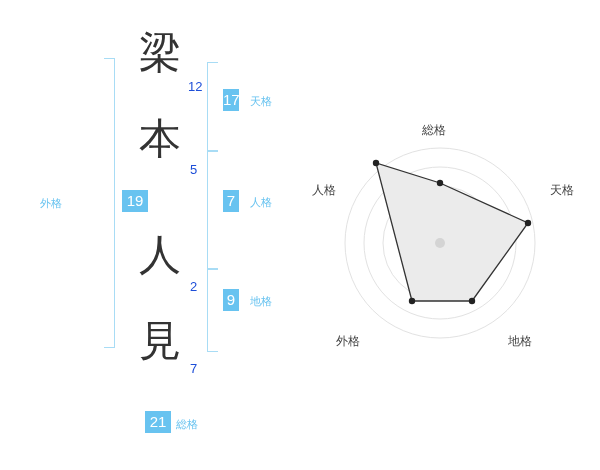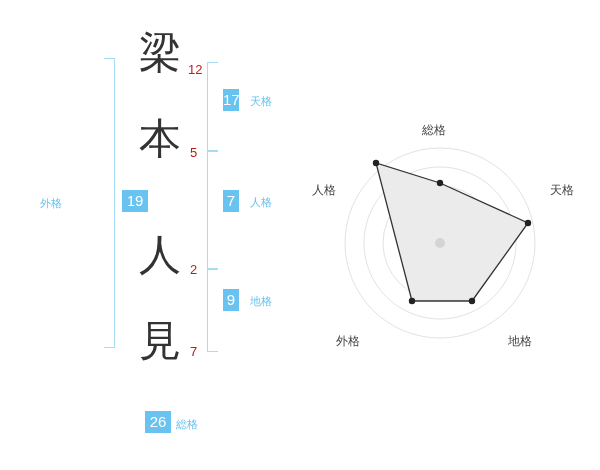--- a/index.html
+++ b/index.html
@@ -32,21 +32,22 @@
     font-family: "DejaVu Serif", "Liberation Serif", serif;
     font-size: 42px;
     color: #333333;
     line-height: 1;
     width: 50px;
     text-align: center;
   }
   .stroke-num {
     position: absolute;
     font-size: 13px;
-    color: #b91c1c;
+    color: #1d4ed8;
+    margin-top: 17px;
   }
   .badge {
     position: absolute;
     background: #68c3f0;
     color: #ffffff;
     font-size: 15px;
     width: 16px;
     height: 22px;
     line-height: 22px;
     text-align: center;
@@ -116,21 +117,21 @@
 
     <div class="badge" style="left:223px; top:190px;">7</div>
     <div class="badge-label" style="left:250px; top:195px;">人格</div>
 
     <div class="badge" style="left:223px; top:289px;">9</div>
     <div class="badge-label" style="left:250px; top:294px;">地格</div>
 
     <div class="badge wide" style="left:76px; top:190px;margin-left:46px;">19</div>
     <div class="badge-label" style="left:40px; top:196px;">外格</div>
 
-    <div class="badge wide" style="left:145px; top:411px;">26</div>
+    <div class="badge wide" style="left:145px; top:411px;">21</div>
     <div class="badge-label" style="left:176px; top:417px;">総格</div>
   </div>
 
   <div class="radar-panel">
 
     <svg width="280" height="290" viewBox="0 0 280 290">
       <g>
         <circle cx="130" cy="148" r="95" fill="none" stroke="#e2e2e2" stroke-width="1"></circle>
         <circle cx="130" cy="148" r="76" fill="none" stroke="#e2e2e2" stroke-width="1"></circle>
         <circle cx="130" cy="148" r="57" fill="none" stroke="#e2e2e2" stroke-width="1"></circle>

